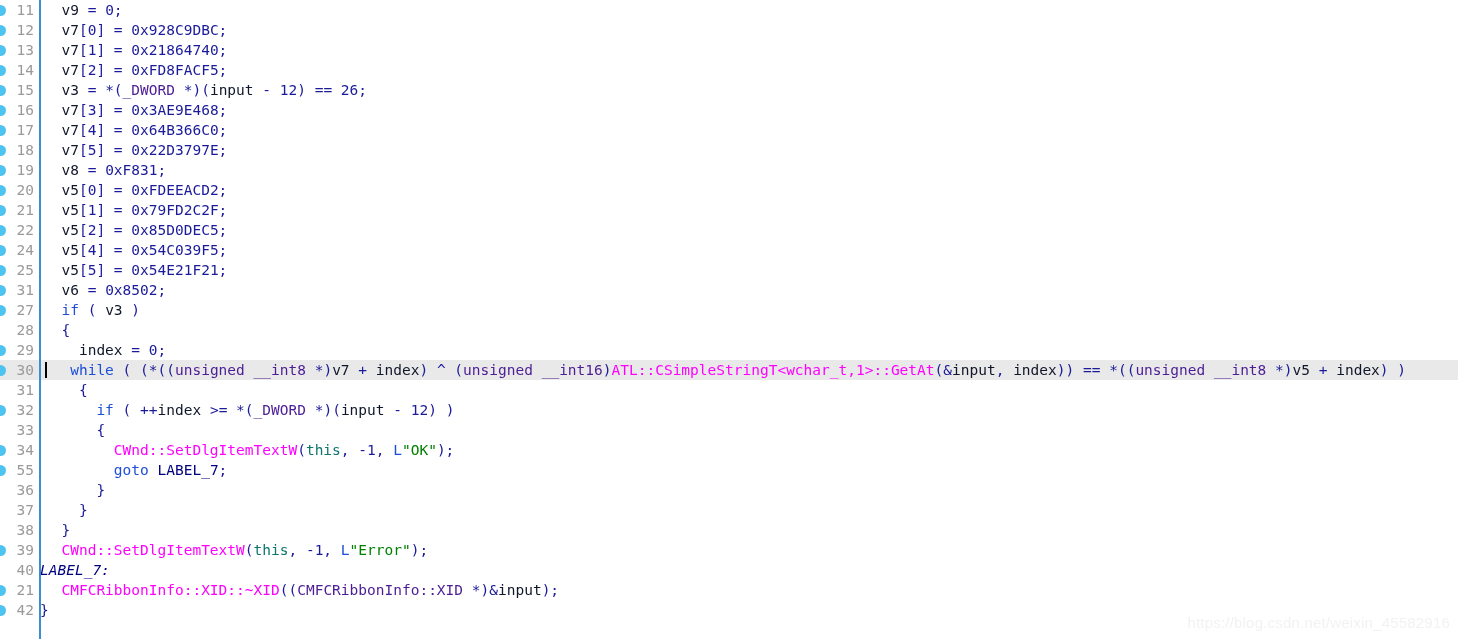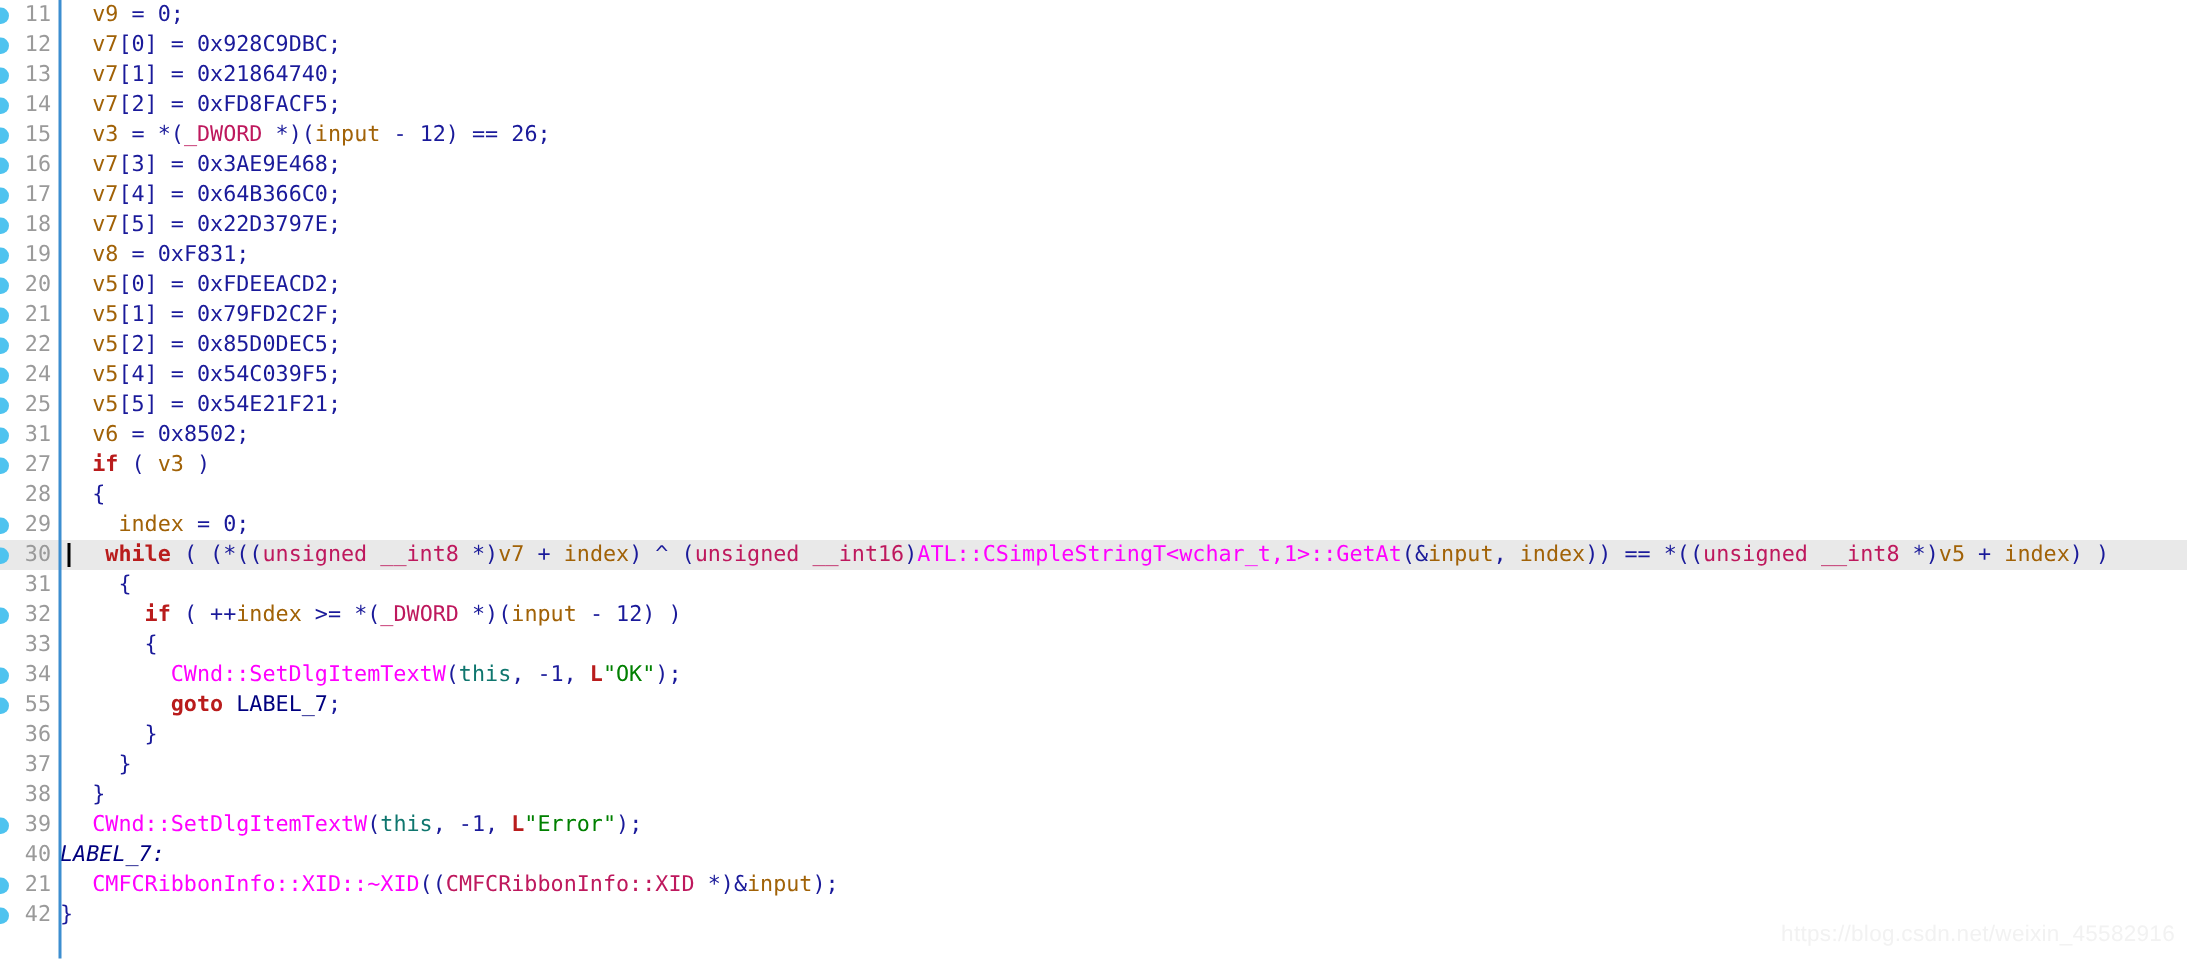--- a/index.html
+++ b/index.html
@@ -78,23 +78,23 @@
     position: absolute;
     left: 45px;
     top: 2px;
     width: 2px;
     height: 16px;
     background: #000000;
   }
 
   
   .t-plain  { color: #1a1a9a; }           
-  .t-kw     { color: #b91c1c; font-weight: bold; }   
-  .t-var    { color: #a16207; margin-top: 30px; }           
-  .t-type   { color: #be185d; }           
+  .t-kw     { color: #1d4ed8; font-weight: normal; }   
+  .t-var    { color: #0f172a; margin-top: 30px; }           
+  .t-type   { color: #4c1d95; }           
   .t-func   { color: #ff00ff; }           
   .t-str    { color: #008000; }           
   .t-this   { color: #0f766e; }           
   .t-label  { color: #00007f; }           
 
   
   #watermark {
     position: absolute;
     right: 8px;
     bottom: 8px;

